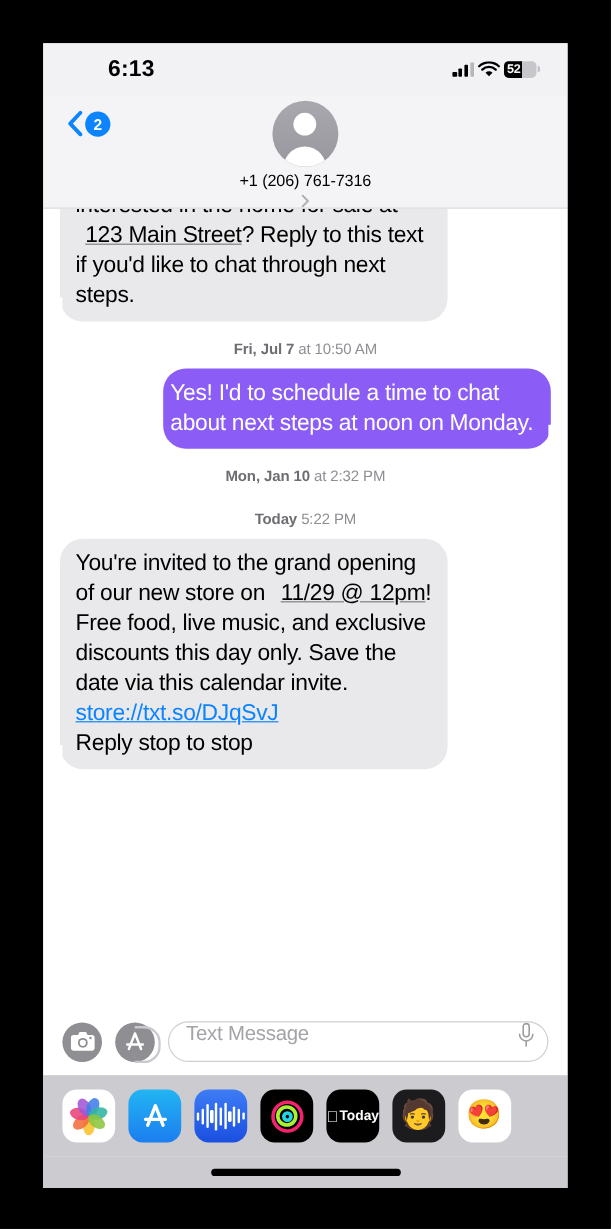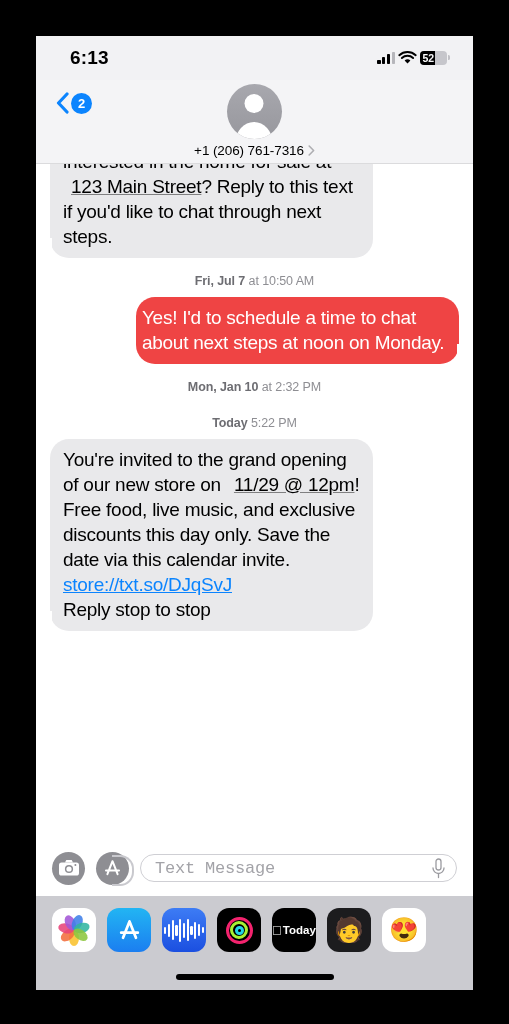--- a/index.html
+++ b/index.html
@@ -19,21 +19,21 @@
     flex-direction: column;
   }
 
   
   .statusbar {
     height: 44px;
     flex: 0 0 44px;
     display: flex;
     align-items: center;
     justify-content: space-between;
-    padding: 0 26px 0 34px;
+    padding: 0 26px 0 54px;
     background: #f2f2f4;
     position: relative; z-index: 6;
   }
   .status-time { font-size: 19px; font-weight: bold; color: #000; letter-spacing: .2px; }
   .status-right { display: flex; align-items: center; gap: 3px; }
   .cell-bars { display: flex; align-items: flex-end; gap: 1.6px; height: 12px; }
   .cell-bars i { width: 3.2px; background: #000; border-radius: .8px; display:block; }
   .cell-bars i:nth-child(1){ height:4px; }
   .cell-bars i:nth-child(2){ height:7px; }
   .cell-bars i:nth-child(3){ height:10px; }
@@ -98,20 +98,21 @@
   }
   .avatar .body {
     position:absolute; left:50%; bottom:-13px; transform:translateX(-50%);
     width: 37px; height: 30px; border-radius: 50% 50% 0 0 / 68% 68% 0 0; background:#fff;
   }
   .contact-name {
     margin-top: 4px;
     font-size: 13.5px; color: #000;
     display: flex; align-items: center; gap: 4px;
     letter-spacing: -.1px;
+    flex-direction: column;
   }
   .chev-right { width: 7px; height: 11px; }
 
   
   .convo {
     flex: 1 1 auto;
     background: #fff;
     padding: 0 14px 8px 14px;
     overflow: hidden;
     position: relative;
@@ -124,21 +125,21 @@
     max-width: 79%;
     padding: 8px 13px 9px 13px;
     border-radius: 19px;
     font-size: 19px;
     line-height: 25px;
     letter-spacing: -.25px;
     position: relative;
     word-wrap: break-word;
   }
   .bubble.in  { background: #e9e9eb; color: #000; border-bottom-left-radius: 19px; }
-  .bubble.out { background: #ef4444; color: #fff; padding-left: 6px; }
+  .bubble.out { background: #8b5cf6; color: #fff; padding-left: 6px; }
   .bubble.in::before {
     content:''; position:absolute; left:-6px; bottom:0;
     width: 18px; height: 20px; background:#e9e9eb;
     border-bottom-right-radius: 16px;
     z-index:-1;
   }
   .bubble.in::after {
     content:''; position:absolute; left:-8px; bottom:0;
     width: 10px; height: 20px; background:#fff;
     border-bottom-right-radius: 12px;
@@ -179,26 +180,25 @@
     display: flex; align-items: center; justify-content: center;
     flex: 0 0 33px; cursor: pointer; position: relative;
   }
   .appstore-btn::after {
     content:''; position:absolute; right:-5px; top:3px;
     width: 20px; height: 27px;
     border: 2px solid #c9c9ce; border-left: none;
     border-radius: 0 14px 14px 0;
   }
   .textfield {
-    flex: 1 1 auto; height: 28px;
+    flex: 1 1 auto; height: 34px;
     border: 1px solid #cfcfd4; border-radius: 17px;
-    display: flex; align-items: center;
+    display: flex; align-items: flex-start;
     padding: 0 10px 0 14px;
     cursor: text;
-    font-family: Liberation Mono, monospace;
   }
   .textfield .ph {
     flex: 1 1 auto;
     font-size: 17px; color: #a3a3a8; letter-spacing: -.2px;
   }
   .mic { width: 15px; height: 21px; flex: 0 0 15px; }
 
   
   .appdrawer {
     flex: 0 0 68px;

